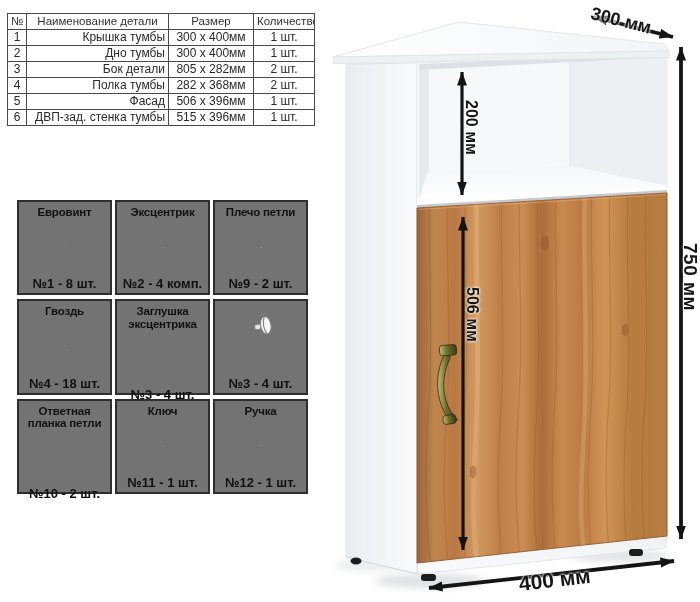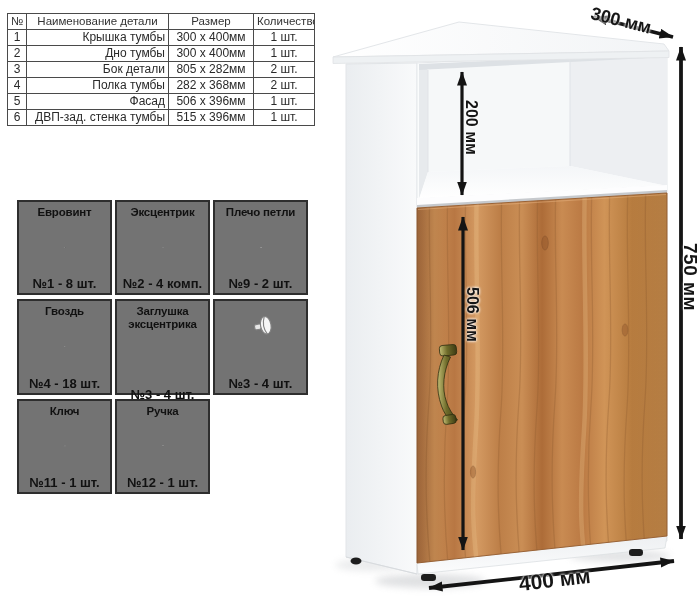--- a/index.html
+++ b/index.html
@@ -326,20 +326,37 @@
           <g transform="rotate(-10 44 26)" fill="#f6f6f6" stroke="#828282" stroke-width="1.4">
             <rect x="35" y="23" width="8" height="6.5" rx="2" fill="#e6e6e6"></rect>
             <ellipse cx="49" cy="26" rx="6.5" ry="11"></ellipse>
             <path d="M49,15 q-5.5,11 0,22" fill="none"></path>
           </g>
         </svg>
       </div>
       <div class="hw-count">№3 - 4 шт.</div>
     </div>
 
+    <div class="hw-cell">
+      <div class="hw-title">Ответная планка петли</div>
+      <div class="hw-icon">
+        <svg width="82" height="48" viewBox="0 0 86 52">
+          <g transform="rotate(-14 42 28)" stroke="#848484" stroke-width="1.3">
+            <rect x="12" y="21" width="60" height="15" rx="3" fill="#e2e2e2"></rect>
+            <rect x="31" y="7" width="22" height="43" rx="3" fill="#ececec"></rect>
+            <rect x="36" y="11" width="12" height="7" rx="3.5" fill="#ffffff"></rect>
+            <rect x="36" y="39" width="12" height="7" rx="3.5" fill="#ffffff"></rect>
+            <circle cx="42" cy="28.5" r="3.5" fill="#cfcfcf"></circle>
+            <path d="M21,7 l9,10" stroke-width="2.5" stroke="#9a9a9a" fill="none"></path>
+            <circle cx="20" cy="6" r="3.5" fill="#d9d9d9"></circle>
+          </g>
+        </svg>
+      </div>
+      <div class="hw-count">№10 - 2 шт.</div>
+    </div>
 
     <div class="hw-cell">
       <div class="hw-title">Ключ</div>
       <div class="hw-icon">
         <svg width="82" height="46" viewBox="0 0 86 52">
           <path d="M14,44 V32 Q14,25 21,25 H32 L58,43 H64 Q70,43 70,37 V26" fill="none" stroke="#7d7d7d" stroke-width="8" stroke-linejoin="round" stroke-linecap="round"></path>
           <path d="M14,44 V32 Q14,25 21,25 H32 L58,43 H64 Q70,43 70,37 V26" fill="none" stroke="#e3e3e3" stroke-width="5" stroke-linejoin="round" stroke-linecap="round"></path>
         </svg>
       </div>
       <div class="hw-count">№11 - 1 шт.</div>

